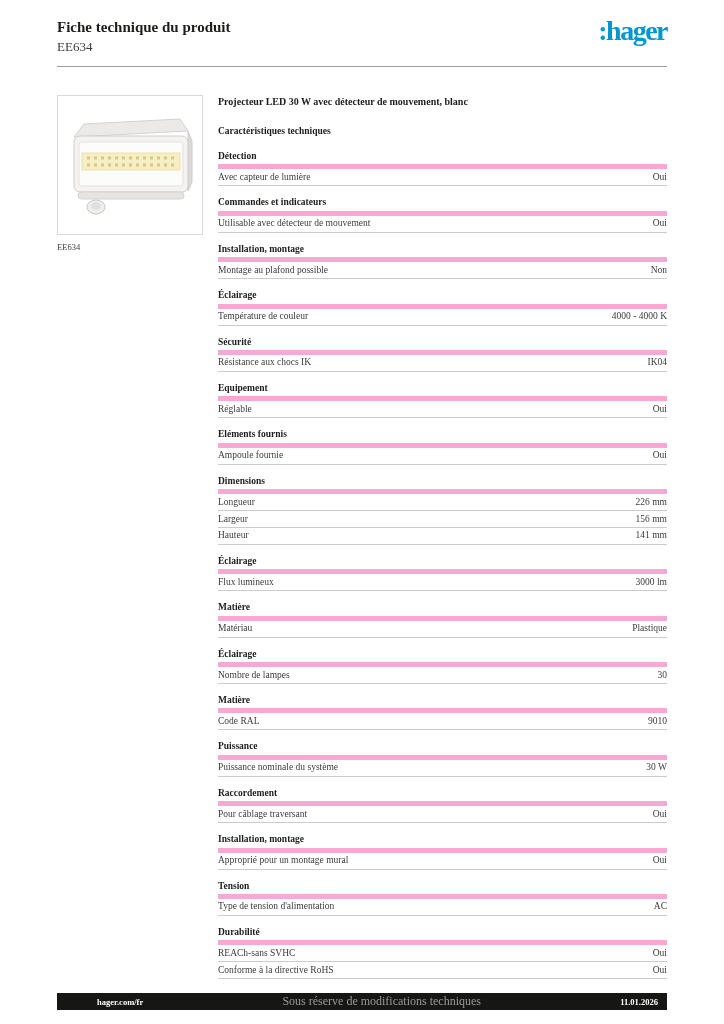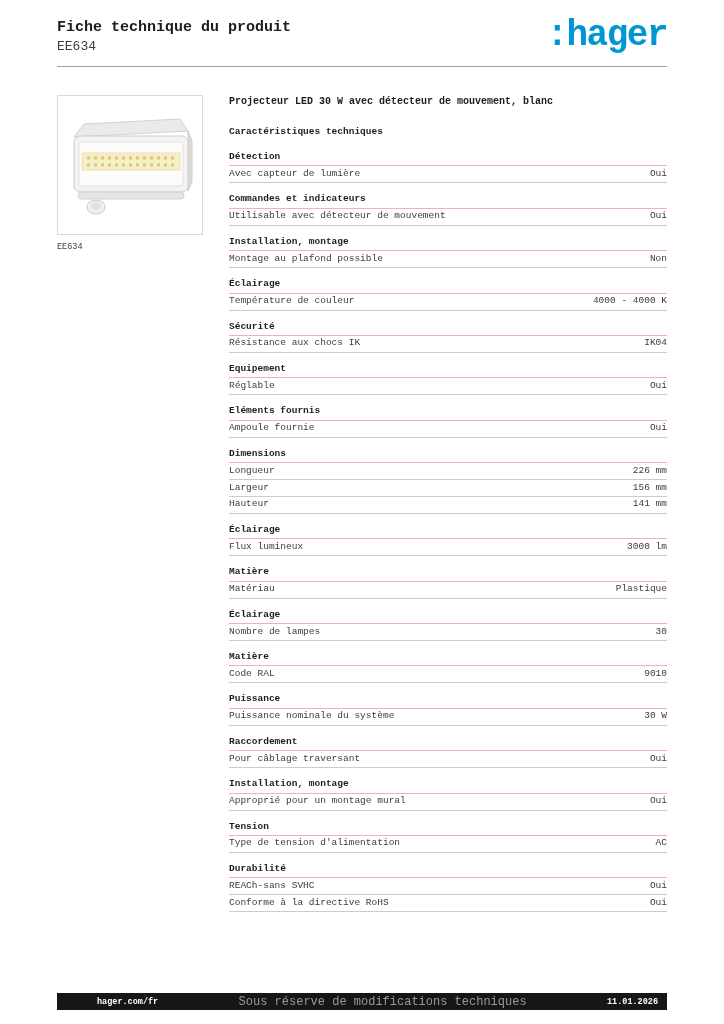--- a/index.html
+++ b/index.html
@@ -3,55 +3,55 @@
 <meta charset="utf-8">
 <style>
   * { margin: 0; padding: 0; box-sizing: border-box; }
   html, body { background: #ffffff; }
   .page {
     position: relative;
     width: 724px;
     height: 1024px;
     background: #ffffff;
     overflow: hidden;
-    font-family: Liberation Mono, monospace;
+    font-family: Liberation Serif, serif;
     color: #1d1d1b;
   }
 
   
   .header { position: absolute; top: 19px; left: 57px; right: 57px; }
   .doc-title { font-size: 15px; font-weight: 700; color: #1d1d1b; }
   .doc-ref { font-size: 13px; color: #3c3c3b; margin-top: 3px; }
   .logo {
     position: absolute; top: -4px; right: 0;
-    font-size: 36px; font-weight: 700; letter-spacing: -1.5px;
+    font-size: 28px; font-weight: 700; letter-spacing: -1.5px;
   }
   .header-rule {
     position: absolute; top: 66px; left: 57px; right: 57px;
     border-top: 1px solid #9d9d9c;
   }
 
   
   .content { position: absolute; top: 95px; left: 57px; right: 57px; display: flex; }
   .left-col { width: 146px; flex: 0 0 146px; }
   .img-box {
     height: 140px; border: 1px solid #dadada; background: #ffffff;
     display: flex; align-items: center; justify-content: center;
   }
   .img-caption { margin-top: 7px; font-size: 8.5px; color: #3c3c3b; }
 
-  .right-col { flex: 1; margin-left: 26px; }
+  .right-col { flex: 1; margin-left: 15px; }
   .product-name { font-size: 10px; font-weight: 700; margin-top: 1px; margin-bottom: 19px; }
   .specs-heading { font-size: 9.5px; font-weight: 700; margin-bottom: 13px; }
 
   .section { margin-bottom: 9px; }
   .section-title {
     font-size: 9.5px; font-weight: 700; color: #1d1d1b;
     line-height: 1.1; padding: 2px 0 3px;
-    border-bottom: 1px solid #f9a8d4;
+    border-bottom: 5px solid #f9a8d4;
   }
   .spec-row {
     display: flex; justify-content: space-between; align-items: baseline;
     font-size: 9.5px; color: #3c3c3b;
     line-height: 1.1; padding: 2.5px 0 3px;
     border-bottom: 1px solid #cccccb;
   }
   .spec-label { text-align: left; }
   .spec-value { text-align: right; white-space: nowrap; padding-left: 10px; }
 

